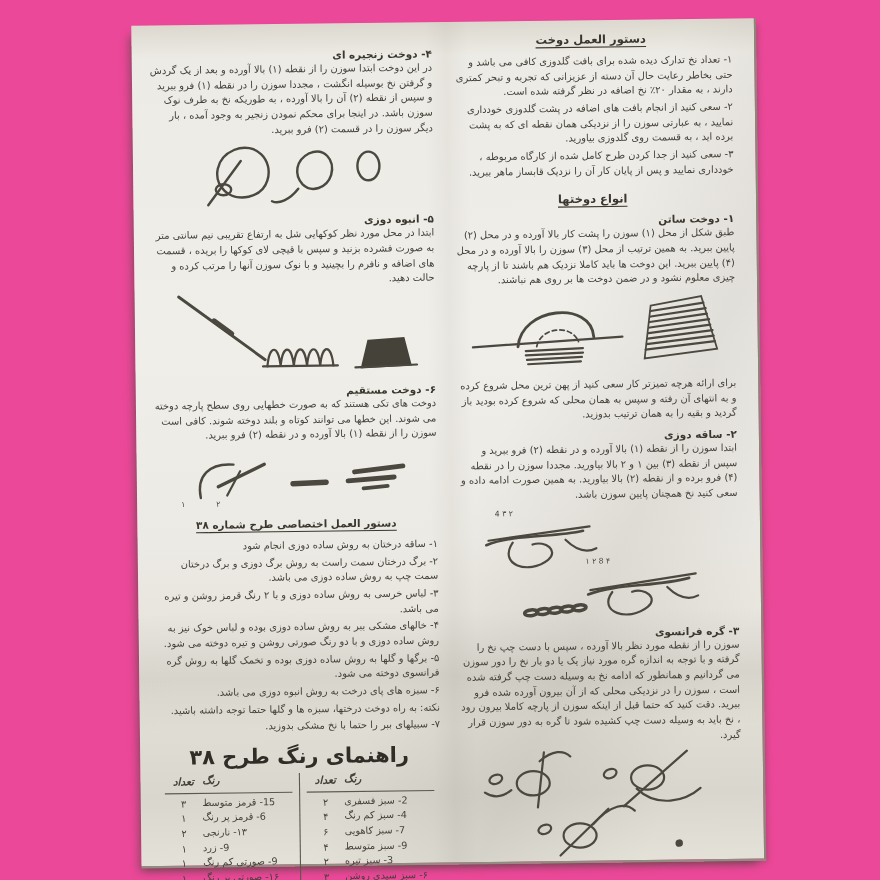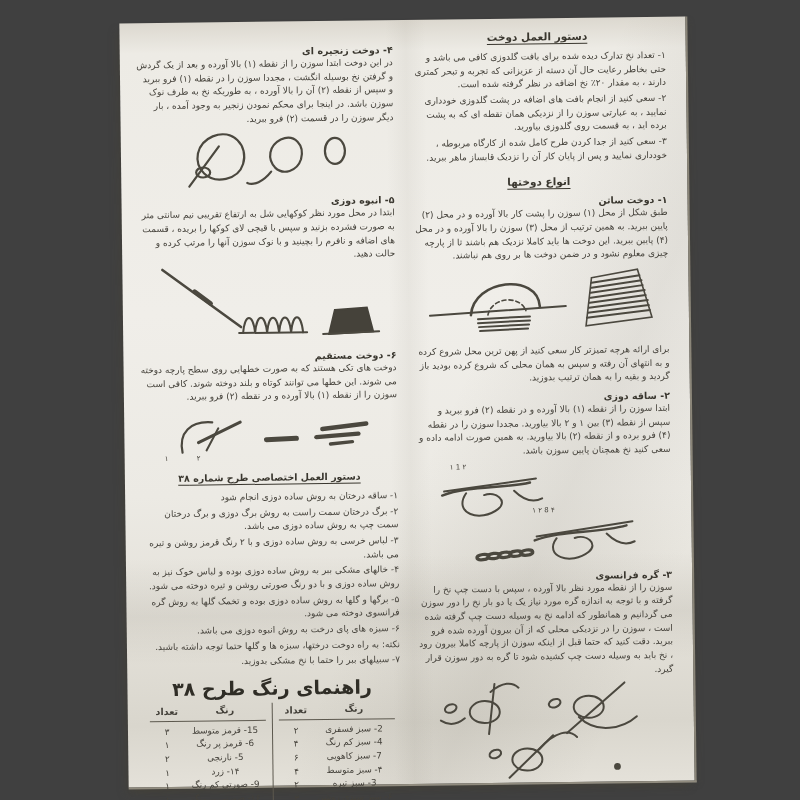--- a/index.html
+++ b/index.html
@@ -1,17 +1,17 @@
 <!DOCTYPE html>
 <html lang="fa"><head>
 <meta charset="utf-8">
 <style>
   html,body { margin:0; padding:0; background:#ffffff; width:800px; height:800px; overflow:hidden;
               font-family:"DejaVu Sans", sans-serif; }
-  .stage { position:relative; width:800px; height:800px; background:#404040; }
+  .stage { position:relative; width:800px; height:800px; background:#ec4899; }
 
   
   .paper {
     position:absolute; left:124px; top:20px; width:566px; height:764px;
     transform:rotate(-0.7deg); transform-origin:50% 50%;
     background:
       linear-gradient(115deg, rgba(255,255,255,0) 55%, rgba(95,90,78,0.10) 72%, rgba(255,255,255,0) 88%),
       linear-gradient(180deg, #dcd8cf 0%, #edebe5 4%, #f0eee9 38%, #eceae4 62%, #e3e0d8 80%, #d9d6cd 92%, #e4e1d9 100%);
     border-right:2px solid #8b8679;
     border-bottom:2px solid #918c7f;
@@ -43,23 +43,23 @@
   .diag svg { display:block; margin:0 auto; }
   .dlabel { position:absolute; font-size:7px; color:#44413a; direction:ltr; letter-spacing:4px; }
 
   
   .cg-title { text-align:center; font-size:19px; font-weight:bold; color:#2f2d26; margin:8px 0 4px 0; }
   .cg-tables { display:flex; }
   .ctable { flex:1; padding:0 6px; }
   .pair-right { border-left:1.5px solid #5c584e; }
   .trow { display:flex; align-items:center; }
   .thead { font-weight:bold; border-bottom:1.5px solid #5c584e; padding-bottom:2px; margin-bottom:3px; }
-  .tname { flex:1; font-size:8.8px; line-height:1.55; text-align:center; }
+  .tname { flex:1; font-size:8.8px; line-height:1.55; text-align:left; }
   .tcount { width:34px; font-size:8.8px; text-align:center; }
-  .thead .tname, .thead .tcount { font-size:9.5px; }
+  .thead .tname, .thead .tcount { font-size:9.5px;font-style:italic; }
 </style>
 </head>
 <body>
 
 <div class="stage">
   <div class="paper">
     <div class="cols">
 
       <div class="col">
         <div class="h-center">دستور العمل دوخت</div>
@@ -92,21 +92,21 @@
               <line x1="171" y1="54" x2="234" y2="47"></line>
           </svg>
         </div>
 
         <p>برای ارائه هرچه تمیزتر کار سعی کنید از پهن ترین محل شروع کرده و به انتهای آن رفته و سپس به همان محلی که شروع کرده بودید باز گردید و بقیه را به همان ترتیب بدوزید.</p>
 
         <div class="sec-title">۲- ساقه دوزی</div>
         <p>ابتدا سوزن را از نقطه (۱) بالا آورده و در نقطه (۲) فرو ببرید و سپس از نقطه (۳) بین ۱ و ۲ بالا بیاورید. مجددا سوزن را در نقطه (۴) فرو برده و از نقطه (۲) بالا بیاورید. به همین صورت ادامه داده و سعی کنید نخ همچنان پایین سوزن باشد.</p>
 
         <div class="diag">
-          <span class="dlabel" style="top:2px; left:36px">۱ 1 ۲</span>
+          <span class="dlabel" style="top:2px; left:36px">4 ۳ ۲</span>
           <span class="dlabel" style="top:46px; left:118px">۱ ۲ 8 ۴</span>
           <svg width="250" height="104" viewBox="0 0 250 104" fill="none" stroke="#4b483f" stroke-width="2" stroke-linecap="round">
             <line x1="26" y1="30" x2="118" y2="18"></line>
             <path d="M24,34 C50,24 86,28 112,22" stroke-width="2.4"></path>
             <path d="M48,32 C34,52 62,62 80,48 C90,40 78,30 66,34"></path>
             <path d="M96,30 C106,40 116,42 124,38"></path>
             <line x1="118" y1="76" x2="214" y2="62"></line>
             <path d="M116,80 C142,70 178,74 208,66" stroke-width="2.4"></path>
             <path d="M138,78 C124,96 152,106 170,92 C180,84 168,74 156,78"></path>
             <path d="M188,74 C198,84 208,86 216,82"></path>
@@ -214,21 +214,21 @@
               </div>
             <div class="trow">
                 <span class="tname">4- سبز کم رنگ</span>
                 <span class="tcount">۴</span>
               </div>
             <div class="trow">
                 <span class="tname">7- سبز کاهویی</span>
                 <span class="tcount">۶</span>
               </div>
             <div class="trow">
-                <span class="tname">۴- سبز متوسط</span>
+                <span class="tname">9- سبز متوسط</span>
                 <span class="tcount">۴</span>
               </div>
             <div class="trow">
                 <span class="tname">3- سبز تیره</span>
                 <span class="tcount">۲</span>
               </div>
             <div class="trow">
                 <span class="tname">۶- سبز سیدی روشن</span>
                 <span class="tcount">۳</span>
               </div>
@@ -242,25 +242,25 @@
             </div>
             <div class="trow">
                 <span class="tname">15- قرمز متوسط</span>
                 <span class="tcount">۳</span>
               </div>
             <div class="trow">
                 <span class="tname">6- قرمز پر رنگ</span>
                 <span class="tcount">۱</span>
               </div>
             <div class="trow">
-                <span class="tname">5- نارنجی</span>
+                <span class="tname">۱۳- نارنجی</span>
                 <span class="tcount">۲</span>
               </div>
             <div class="trow">
-                <span class="tname">۱۴- زرد</span>
+                <span class="tname">9- زرد</span>
                 <span class="tcount">۱</span>
               </div>
             <div class="trow">
                 <span class="tname">9- صورتی کم رنگ</span>
                 <span class="tcount">۱</span>
               </div>
             <div class="trow">
                 <span class="tname">۱۶- صورتی پر رنگ</span>
                 <span class="tcount">۱</span>
               </div>

